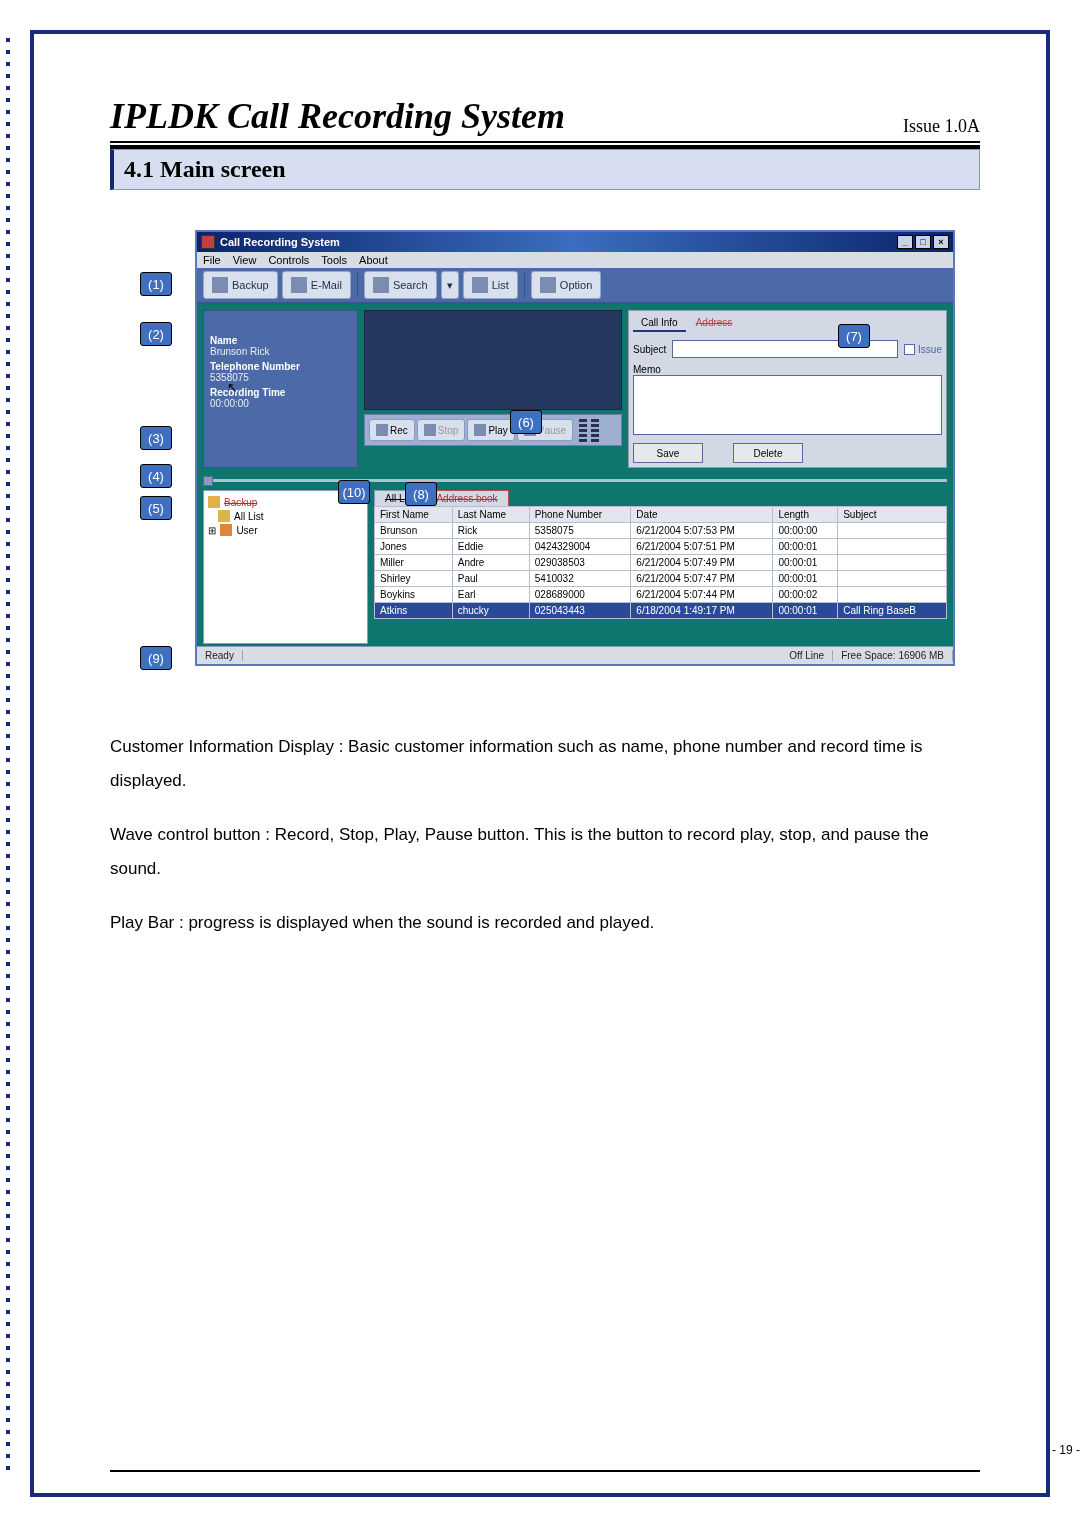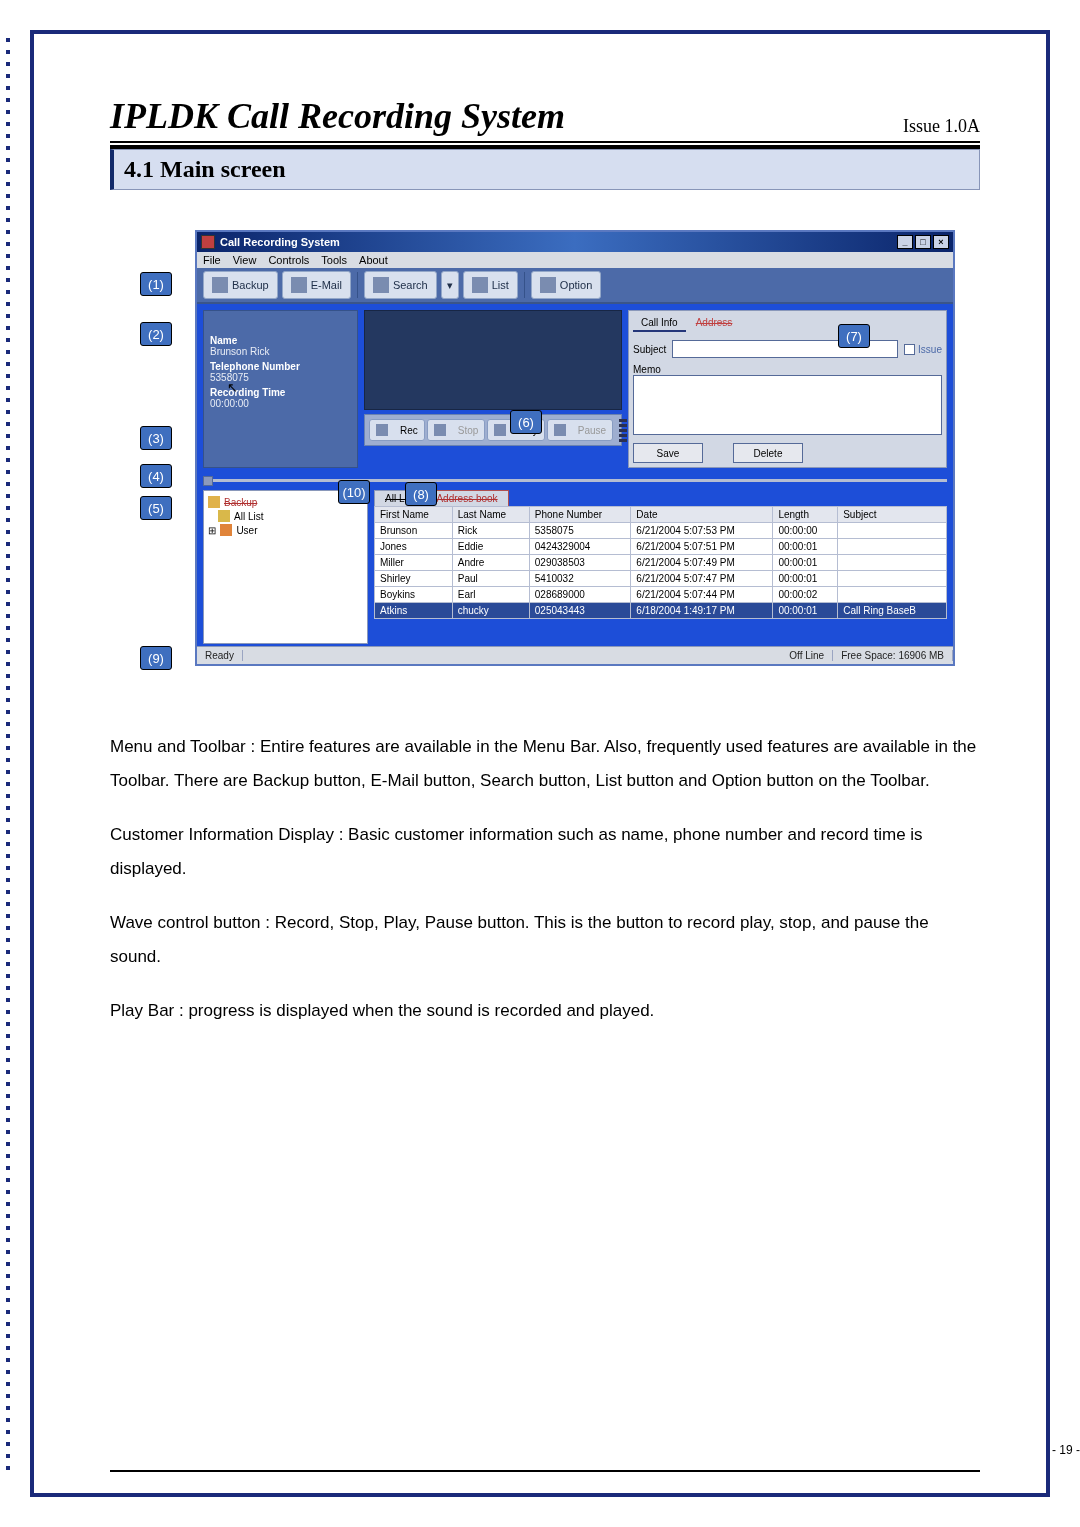--- a/index.html
+++ b/index.html
@@ -90,21 +90,21 @@
     display: flex; align-items: center; justify-content: center;
     border: 1px solid #000;
     border-radius: 3px;
     z-index: 20;
   }
   .app-window {
     position: absolute;
     left: 55px; top: 0;
     width: 760px; height: 436px;
     border: 2px solid #5a78c0;
-    background: #1d4ed8;
+    background: #0f766e;
     font-family: Tahoma, Arial, sans-serif;
     font-size: 11px;
     display: flex;
     flex-direction: column;
   }
   .titlebar {
     height: 20px;
     background: linear-gradient(to right, #0a246a, #3b6dc0, #0a246a);
     color: #fff;
     font-weight: bold;
@@ -178,21 +178,21 @@
     height: 32px;
     background:#9eaed0;
     border:1px solid #6a82b0;
     display:flex; align-items:center; gap:2px;
     padding:0 4px;
     margin-top:4px;
   }
   .wc-btn {
     background:#d8e0ee; border:1px solid #889cc2; border-radius:3px;
     height:22px; padding:0 6px;
-    display:flex; align-items:center; gap:12px;
+    display:flex; align-items:center; gap:2px;
     font-size:10px;
   }
   .wc-btn.disabled { color:#999; }
   .wc-icon { width:12px; height:12px; background:#7a8cb0;}
   .volume {
     width: 30px;
     margin-left:4px;
     display:flex; gap:4px;
   }
   .vol-col { width:8px; display:flex; flex-direction:column-reverse; gap:2px;}
@@ -651,20 +651,19 @@
 
       <div class="statusbar">
         <div class="sc">Ready</div>
         <div class="spacer"></div>
         <div class="sc">Off Line</div>
         <div class="sc">Free Space: 16906  MB</div>
       </div>
     </div>
   </div>
 
-  <p class="para">Menu and Toolbar : Entire features are available in the Menu Bar. Also, frequently used features are available in the Toolbar. There are Backup button, E-Mail button, Search button, List button and Option button on the Toolbar.</p>
   <p class="para">Customer Information Display : Basic customer information such as name, phone number and record time is displayed.</p>
   <p class="para">Wave control button  : Record, Stop, Play, Pause button. This is the button to record play, stop, and pause the sound.</p>
   <p class="para">Play Bar : progress is displayed when the sound is recorded and played.</p>
 </div>
 
 <div class="page-number">- 19 -</div>
 <div class="footer-line"></div>
 
 </body></html>

